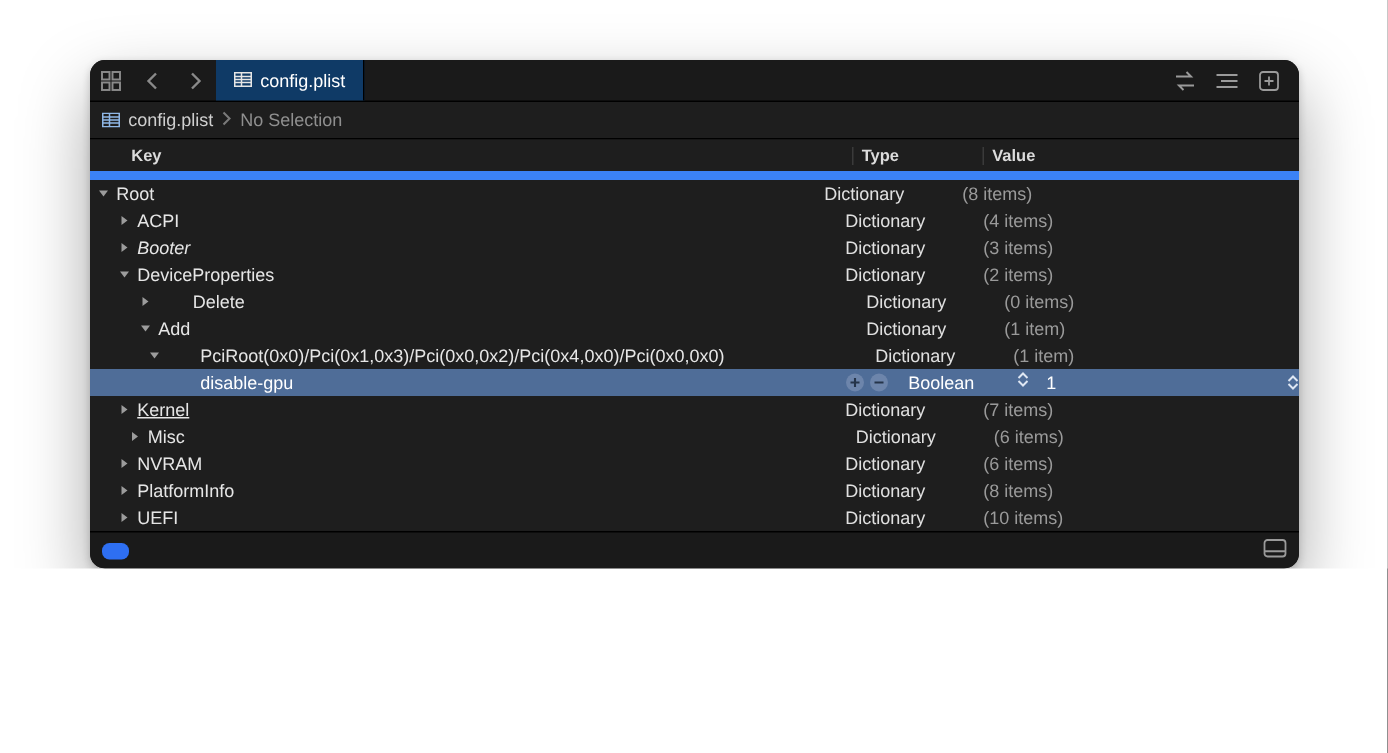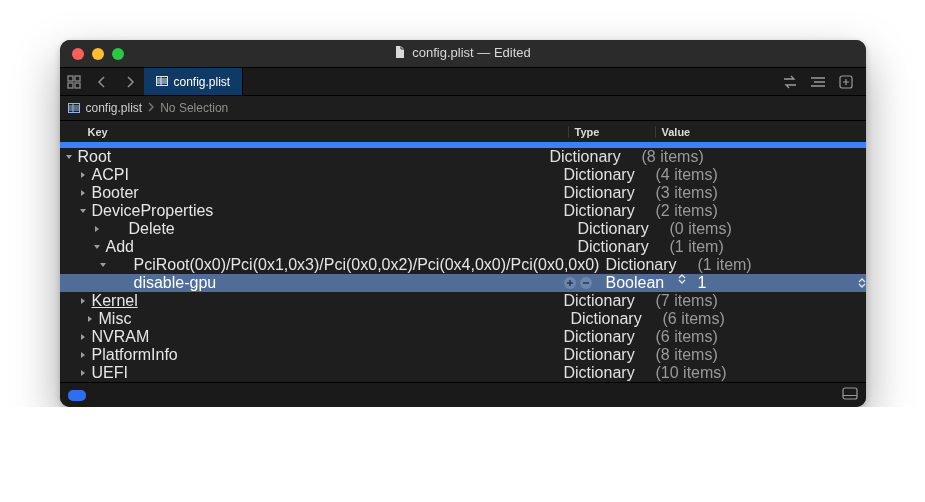--- a/index.html
+++ b/index.html
@@ -69,21 +69,21 @@
     background:#1e1e1e;border-bottom:6px solid #3b82f6;
     font-size:11px;color:#dcdcdc;font-weight:600;
   }
   .col-key{flex:0 0 480px;padding-left:28px;}
   .col-type{flex:0 0 80px;border-left:1px solid #3a3a3a;padding-left:6px;}
   .col-val{flex:1;border-left:1px solid #3a3a3a;padding-left:6px;}
   
   .tree{background:#1e1e1e;}
   .row{
     height:18px;display:flex;align-items:center;
-    font-size:16px;
+    font-size:12px;
   }
   .row .keycell{flex:0 0 480px;display:flex;align-items:center;position:relative;}
   .row .typecell{flex:0 0 80px;padding-left:6px;color:#e0e0e0;}
   .row .valcell{flex:1;padding-left:6px;color:#9a9a9a;}
   .row .disc{
     width:10px;display:inline-flex;justify-content:center;color:#9c9c9c;
     font-size:9px;line-height:1;
   }
   .row .keytext{color:#e6e6e6;}
   .row.sel{background:#4f6d98;}
@@ -110,35 +110,20 @@
     width:18px;height:11px;border-radius:5px;background:#2e6ff2;
   }
   .footer .right-icon{margin-left:auto;}
   .footer .right-icon svg{stroke:#9a9a9a;fill:none;}
 </style>
 </head>
 <body>
 
 <div class="window">
 
-  <div class="titlebar">
-    <div class="traffic">
-      <div class="dot red"></div>
-      <div class="dot yellow"></div>
-      <div class="dot green"></div>
-    </div>
-    <div class="title-center">
-      <span class="doc-icon">
-        <svg width="12" height="14" viewBox="0 0 12 14">
-            <path d="M2 1h5l3 3v9H2z" fill="#d9d9d9"></path>
-            <path d="M7 1v3h3" fill="none" stroke="#2b2b2b" stroke-width="1"></path>
-          </svg>
-      </span><span>config.plist — Edited</span>
-    </div>
-  </div>
 
   <div class="tabbar">
     <div class="tool-left">
       <div class="tool-btn">
         <svg width="14" height="14" viewBox="0 0 14 14" fill="none" stroke-width="1.3">
             <rect x="1" y="1" width="5" height="5"></rect>
             <rect x="8" y="1" width="5" height="5"></rect>
             <rect x="1" y="8" width="5" height="5"></rect>
             <rect x="8" y="8" width="5" height="5"></rect>
           </svg>
@@ -247,21 +232,21 @@
           <span>(4 items)</span>
         </div>
       </div>
       <div class="row">
         <div class="keycell" style="padding-left: 18px;">
           <span class="disc">
             <svg width="8" height="8" viewBox="0 0 8 8">
               <path d="M2 1l4 3-4 3z" fill="#9c9c9c"></path>
             </svg>
           </span>
-          <span class="keytext" style="margin-left: 4px;">Booter</span>
+          <span class="keytext" style="margin-left: 4px; font-style: italic;">Booter</span>
         </div>
         <div class="typecell">
           <span>Dictionary</span>
         </div>
         <div class="valcell">
           <span>(3 items)</span>
         </div>
       </div>
       <div class="row">
         <div class="keycell" style="padding-left: 18px;">

